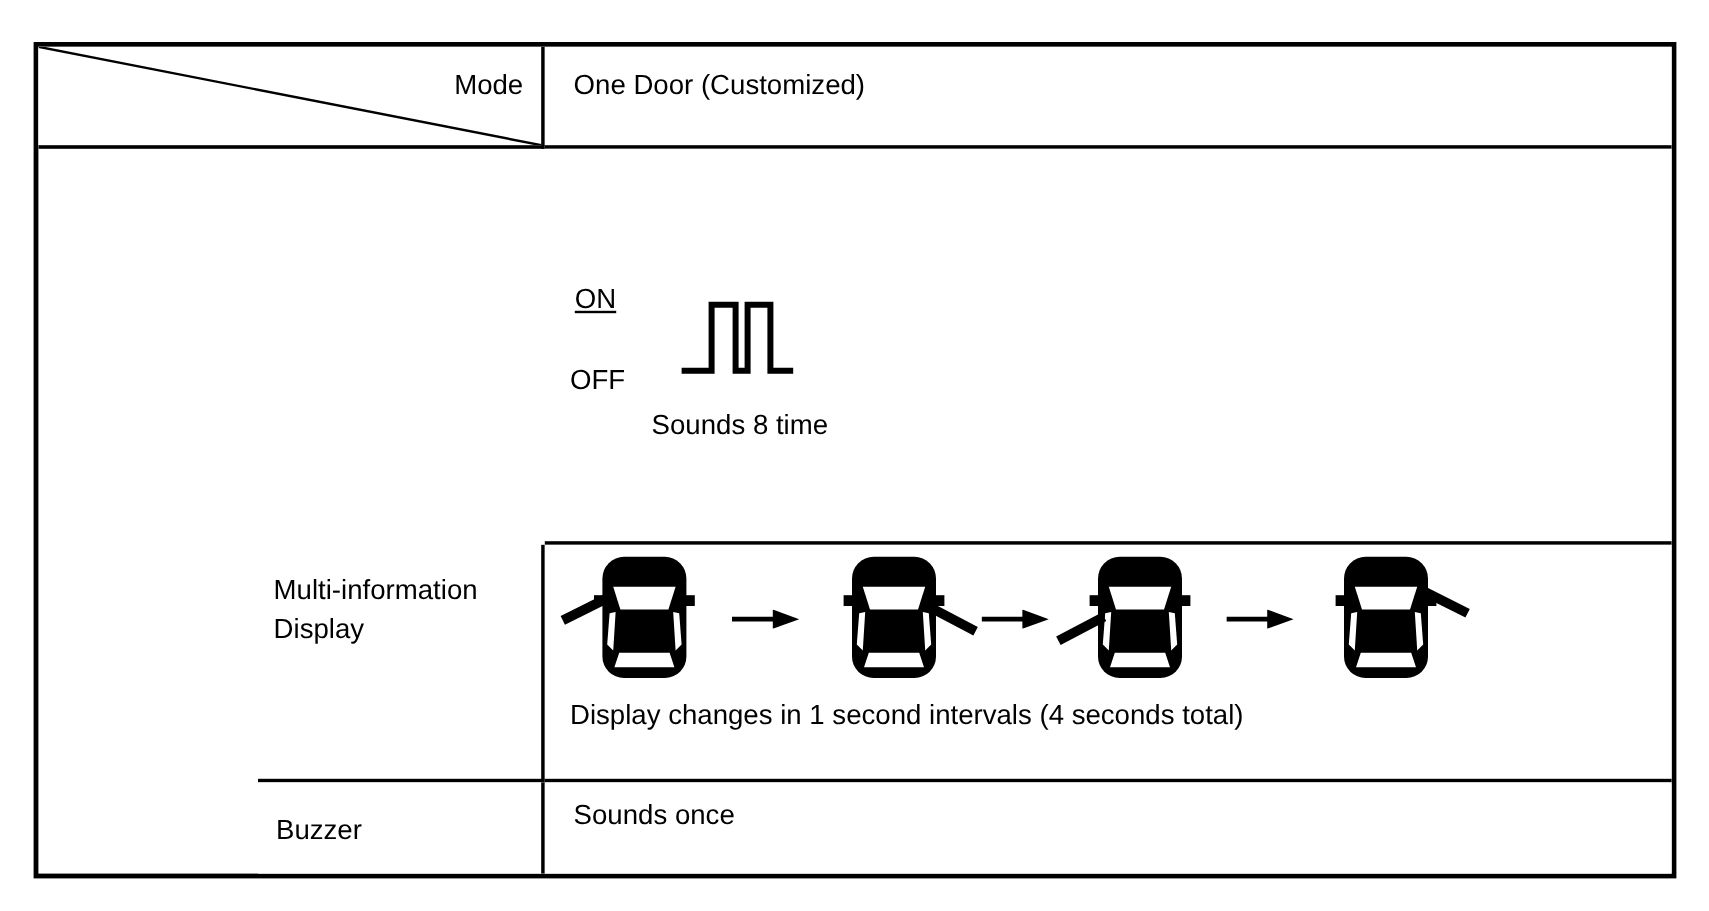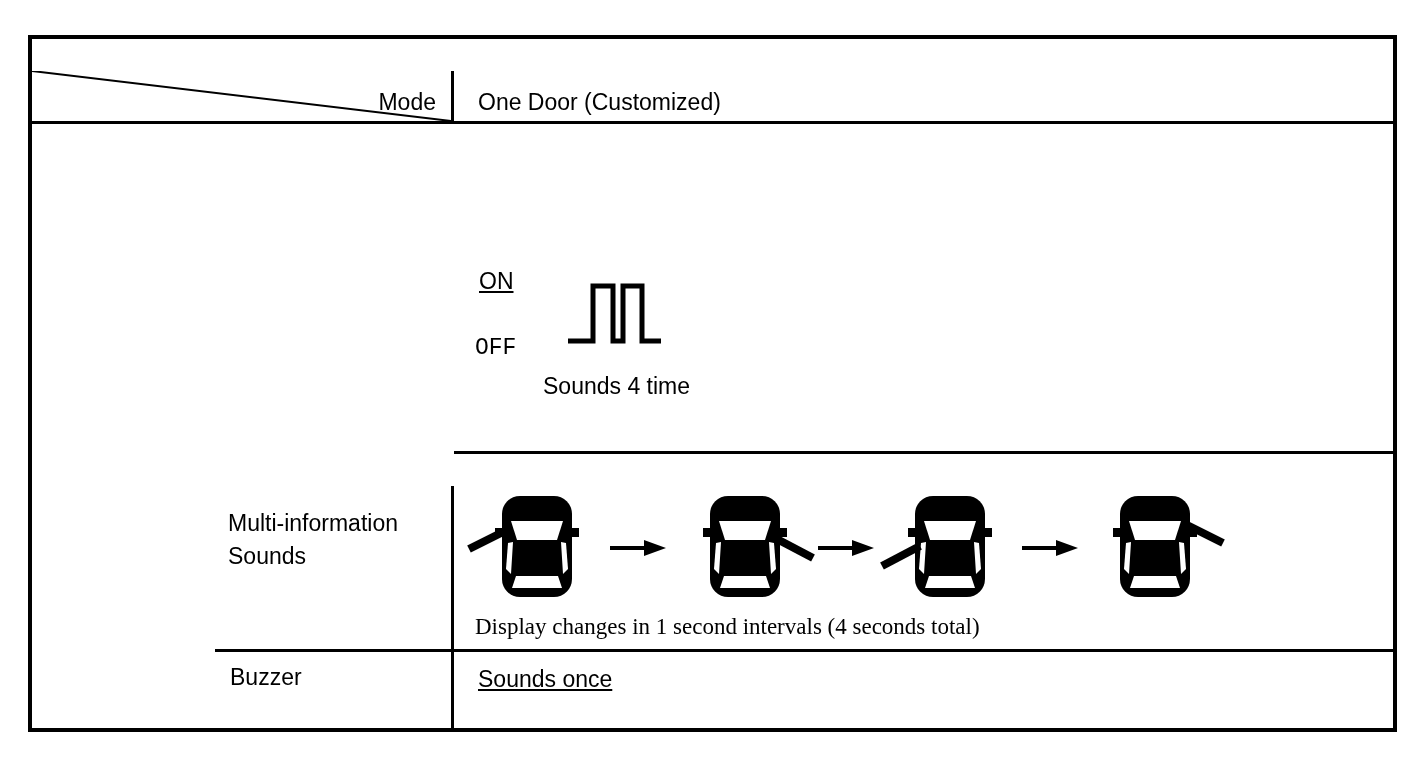--- a/index.html
+++ b/index.html
@@ -29,49 +29,49 @@
     grid-template-columns: 183px 239px 1fr;
     grid-template-rows: 85px 330px 198px 1fr;
   }
   .cell {
     box-sizing: border-box;
     background: #fff;
     position: relative;
     overflow: hidden;
   }
   .b-r { border-right: 3px solid #000; }
-  .b-b { border-bottom: 3px solid #000; margin-top: 32px; }
+  .b-b { border-bottom: 3px solid #000; }
 
   .c-header-label  { grid-column: 1 / 3; grid-row: 1; }
   .c-header-value  { grid-column: 3; grid-row: 1; padding: 18px 20px 0 24px; }
   .c-wireless-label{ grid-column: 1 / 3; grid-row: 2; padding: 24px 10px 0 30px; }
   .c-wireless-content { grid-column: 3; grid-row: 2; }
   .c-combo-label   { grid-column: 1; grid-row: 3 / 5; padding: 21px 8px 0 13px; }
   .c-multi-label   { grid-column: 2; grid-row: 3; padding: 21px 8px 0 13px; line-height: 33px; }
-  .c-multi-content { grid-column: 3; grid-row: 3; font-family: Liberation Serif, serif; }
-  .c-buzzer-label  { grid-column: 2; grid-row: 4; padding: 12px 8px 0 15px; }
-  .c-buzzer-value  { grid-column: 3; grid-row: 4; padding: 14px 10px 0 24px; text-decoration: underline; }
+  .c-multi-content { grid-column: 3; grid-row: 3; }
+  .c-buzzer-label  { grid-column: 2; grid-row: 4; padding: 26px 8px 0 15px; }
+  .c-buzzer-value  { grid-column: 3; grid-row: 4; padding: 14px 10px 0 24px; }
   .c-combo-label { line-height: 33px; }
 
   .diag-svg {
     position: absolute;
     left: 0; top: 0;
     width: 100%; height: 100%;
     display: block;
   }
   .mode-label {
     position: absolute;
     top: 18px;
     right: 15px;
     background: transparent;
   }
 
   
   .wf-on  { position: absolute; left: 25px;  top: 112px; text-decoration: underline; }
-  .wf-off { position: absolute; left: 21px;  top: 179px; font-family: Liberation Mono, monospace; }
+  .wf-off { position: absolute; left: 21px;  top: 179px; }
   .wf-svg { position: absolute; left: 110px; top: 126px; }
   .wf-caption { position: absolute; left: 89px; top: 217px; }
 
   
   .car { position: absolute; width: 150px; height: 105px; top: 8px; }
   .car-1 { left: 8px; }
   .car-2 { left: 216px; }
   .car-3 { left: 421px; }
   .car-4 { left: 626px; }
   .seq-arrow { position: absolute; width: 56px; height: 16px; top: 54px; }
@@ -97,26 +97,26 @@
       <span>One Door (Customized)</span>
     </div>
 
 
     <div class="cell b-b c-wireless-content">
       <span class="wf-on">ON</span>
       <span class="wf-off">OFF</span>
       <svg class="wf-svg" width="100" height="64" viewBox="0 0 100 64">
         <polyline points="4,59 29,59 29,4 49,4 49,59 59,59 59,4 78,4 78,59 97,59" fill="none" stroke="#000" stroke-width="5" stroke-linejoin="miter"></polyline>
       </svg>
-      <span class="wf-caption">Sounds 4 time</span>
+      <span class="wf-caption">Sounds 8 time</span>
     </div>
 
 
     <div class="cell b-r b-b c-multi-label">
-      <span>Multi-information Sounds</span>
+      <span>Multi-information Display</span>
     </div>
 
     <div class="cell b-b c-multi-content">
 
       <svg class="car car-1" viewBox="0 0 150 105">
         <rect x="40" y="2" width="70" height="101" rx="18" fill="#000"></rect>
         <polygon points="49,27 101,27 95,46 55,46" fill="#fff"></polygon>
         <polygon points="46,49 51,48 49,80 44,75" fill="#fff"></polygon>
         <polygon points="104,49 99,48 101,80 106,75" fill="#fff"></polygon>
         <polygon points="54,82 96,82 100,94 50,94" fill="#fff"></polygon>

